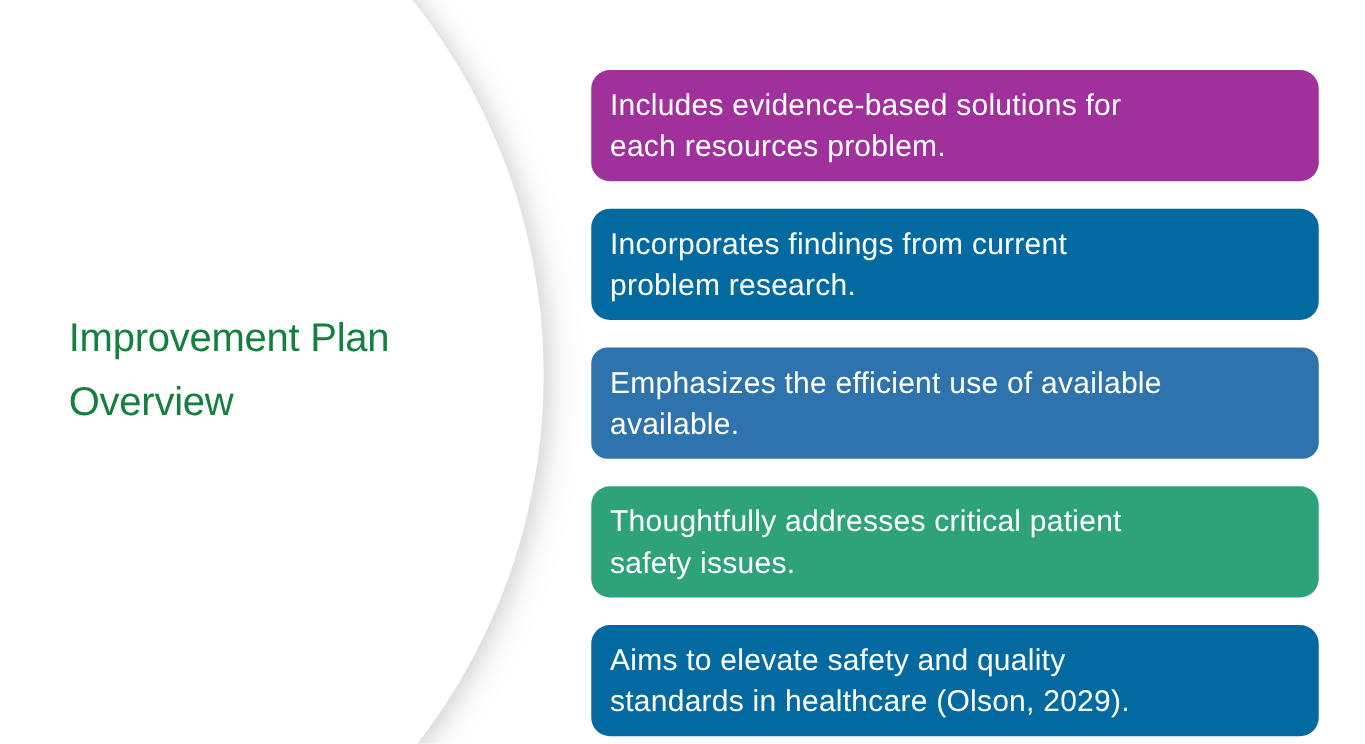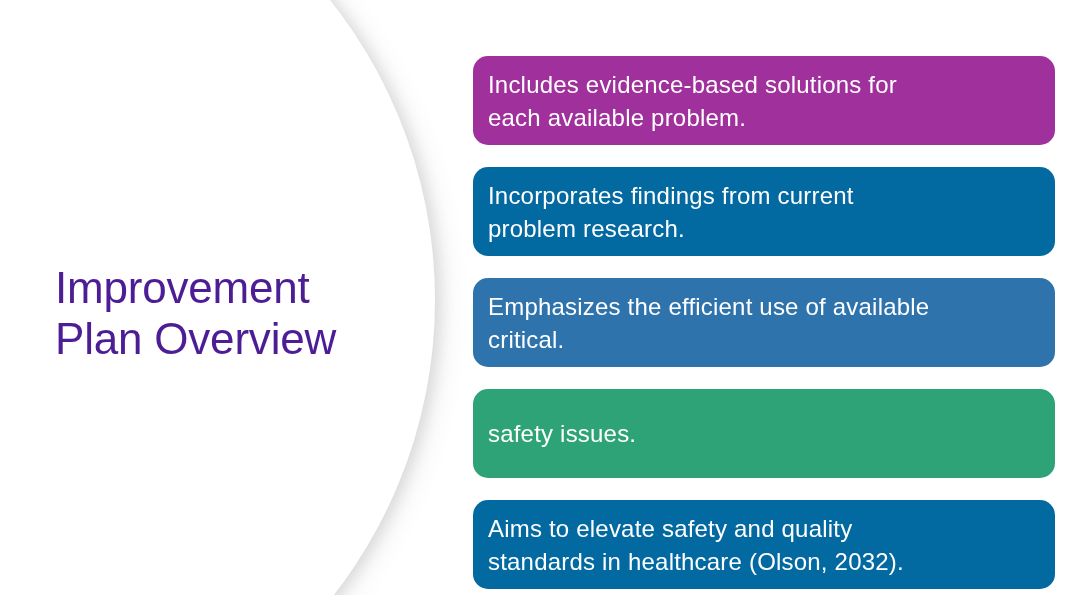--- a/index.html
+++ b/index.html
@@ -25,26 +25,26 @@
     top: -181px;
     width: 962px;
     height: 962px;
     border-radius: 50%;
     background: #ffffff;
     box-shadow: 6px 2px 14px rgba(0, 0, 0, 0.10), 14px 4px 26px rgba(0, 0, 0, 0.05);
   }
   .page-title {
     position: absolute;
     left: 55px;
-    top: 262px;
+    top: 245px;
     width: 312px;
-    font-size: 44px;
+    font-size: 32px;
     line-height: 51px;
     font-weight: 400;
-    color: #4c1d95;
+    color: #15803d;
     letter-spacing: -0.2px;
   }
   .bullet-list {
     position: absolute;
     left: 473px;
     top: 56px;
     width: 582px;
     display: flex;
     flex-direction: column;
     gap: 22px;
@@ -74,36 +74,37 @@
 <div class="slide">
 
   <div class="bg-curve"></div>
 
   <div class="page-title">Improvement Plan Overview</div>
 
   <div class="bullet-list">
 
     <div class="bullet-box" style="background: rgb(160, 48, 155);">
       <div class="bullet-line">Includes evidence-based solutions for</div>
-      <div class="bullet-line">each available problem.</div>
+      <div class="bullet-line">each resources problem.</div>
     </div>
 
     <div class="bullet-box" style="background: #0369a1;">
       <div class="bullet-line">Incorporates findings from current</div>
       <div class="bullet-line">problem research.</div>
     </div>
 
-    <div class="bullet-box" style="background: rgb(47, 115, 172);">
+    <div class="bullet-box" style="background: rgb(47, 115, 172); border-radius: 13px;">
       <div class="bullet-line">Emphasizes the efficient use of available</div>
-      <div class="bullet-line">critical.</div>
+      <div class="bullet-line">available.</div>
     </div>
 
     <div class="bullet-box" style="background: rgb(46, 163, 119);">
+      <div class="bullet-line">Thoughtfully addresses critical patient</div>
       <div class="bullet-line">safety issues.</div>
     </div>
 
     <div class="bullet-box" style="background: #0369a1;">
       <div class="bullet-line">Aims to elevate safety and quality</div>
-      <div class="bullet-line">standards in healthcare (Olson, 2032).</div>
+      <div class="bullet-line">standards in healthcare (Olson, 2029).</div>
     </div>
 
   </div>
 </div>
 
 </body></html>

